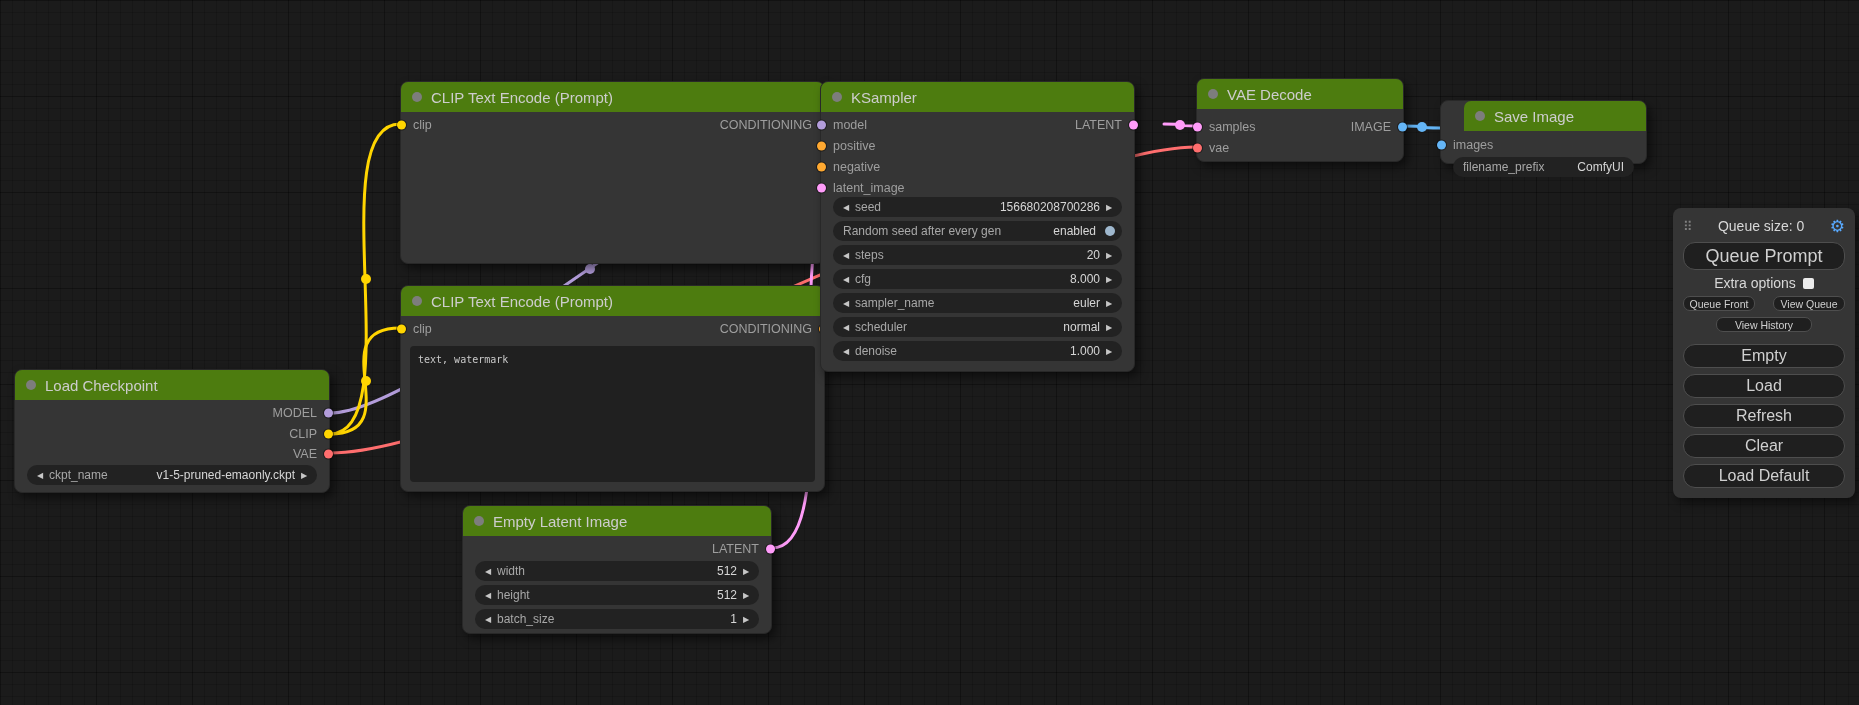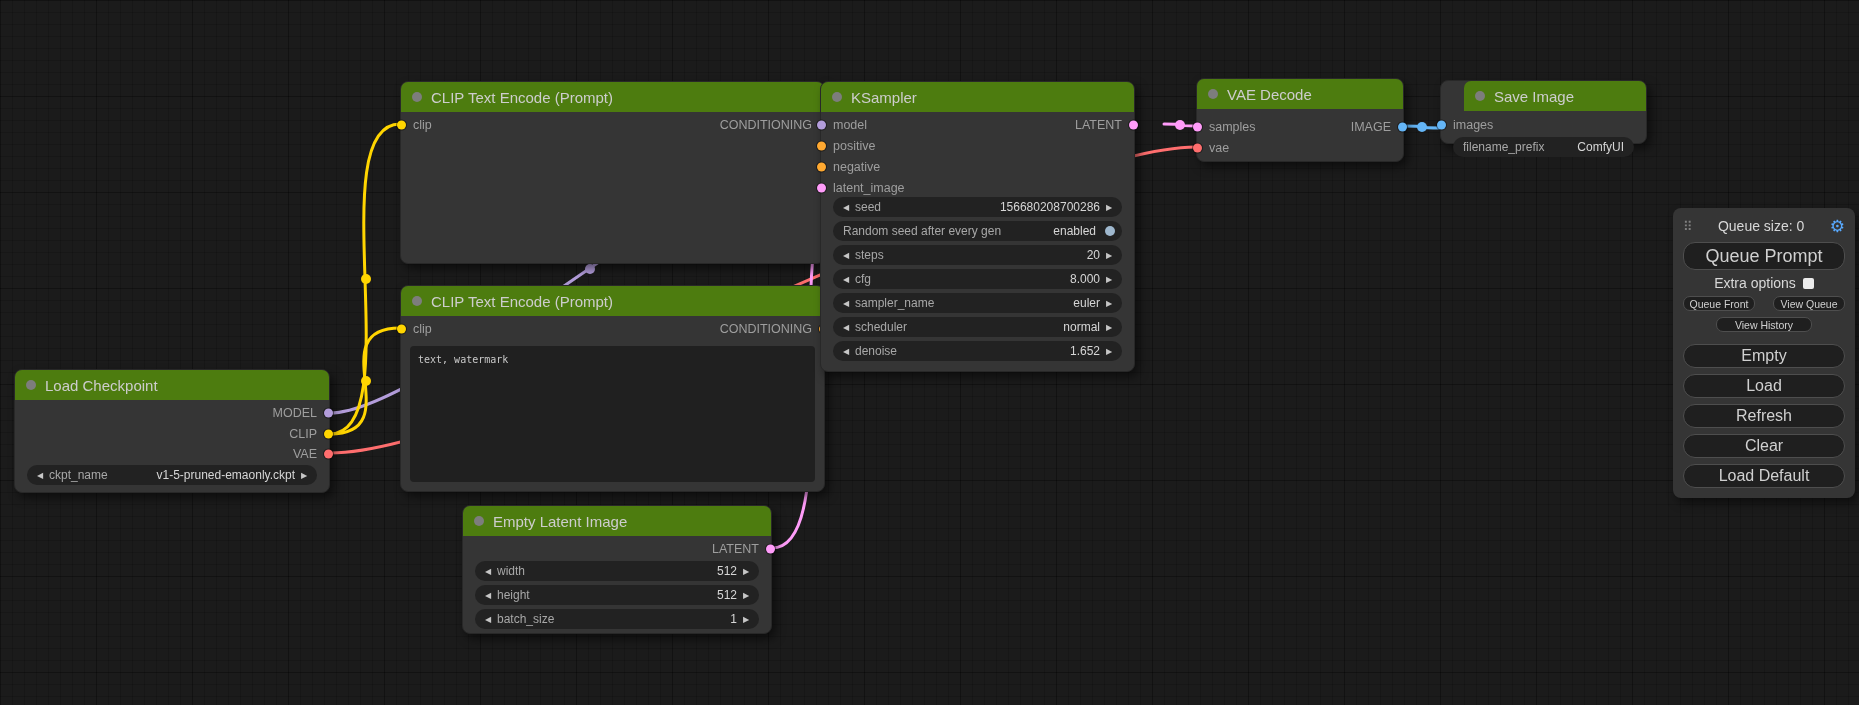--- a/index.html
+++ b/index.html
@@ -220,21 +220,21 @@
     </div>
     <div class="widget" style="top:235px;">
       <span class="arrow">◀</span>
       <span class="w-label">scheduler</span>
       <span class="w-value">normal</span>
       <span class="arrow">▶</span>
     </div>
     <div class="widget" style="top:259px;">
       <span class="arrow">◀</span>
       <span class="w-label">denoise</span>
-      <span class="w-value">1.652</span>
+      <span class="w-value">1.000</span>
       <span class="arrow">▶</span>
     </div>
   </div>
 
   <div class="node" style="left:1196px;top:78px;width:208px;height:84px;">
     <div class="node-title">
       <span class="collapse-dot"></span>
       <span>VAE Decode</span>
     </div>
     <div class="srow" style="top:38px;">
@@ -243,21 +243,21 @@
       <span class="slot-dot in" style="background-color: rgb(255, 156, 249);"></span>
       <span class="slot-dot out" style="background-color: rgb(100, 181, 246);"></span>
     </div>
     <div class="srow" style="top:59px;">
       <span class="slot-label">vae</span>
       <span></span>
       <span class="slot-dot in" style="background-color: rgb(255, 110, 110);"></span>
     </div>
   </div>
 
-  <div class="node" style="left:1440px;top:80px;width:207px;height:64px;padding-left:23px;">
+  <div class="node" style="left:1440px;top:100px;width:207px;height:64px;padding-left:23px;">
     <div class="node-title">
       <span class="collapse-dot"></span>
       <span>Save Image</span>
     </div>
     <div class="srow" style="top:34px;">
       <span class="slot-label">images</span>
       <span></span>
       <span class="slot-dot in" style="background-color: rgb(100, 181, 246);"></span>
     </div>
     <div class="widget" style="top:56px;">

